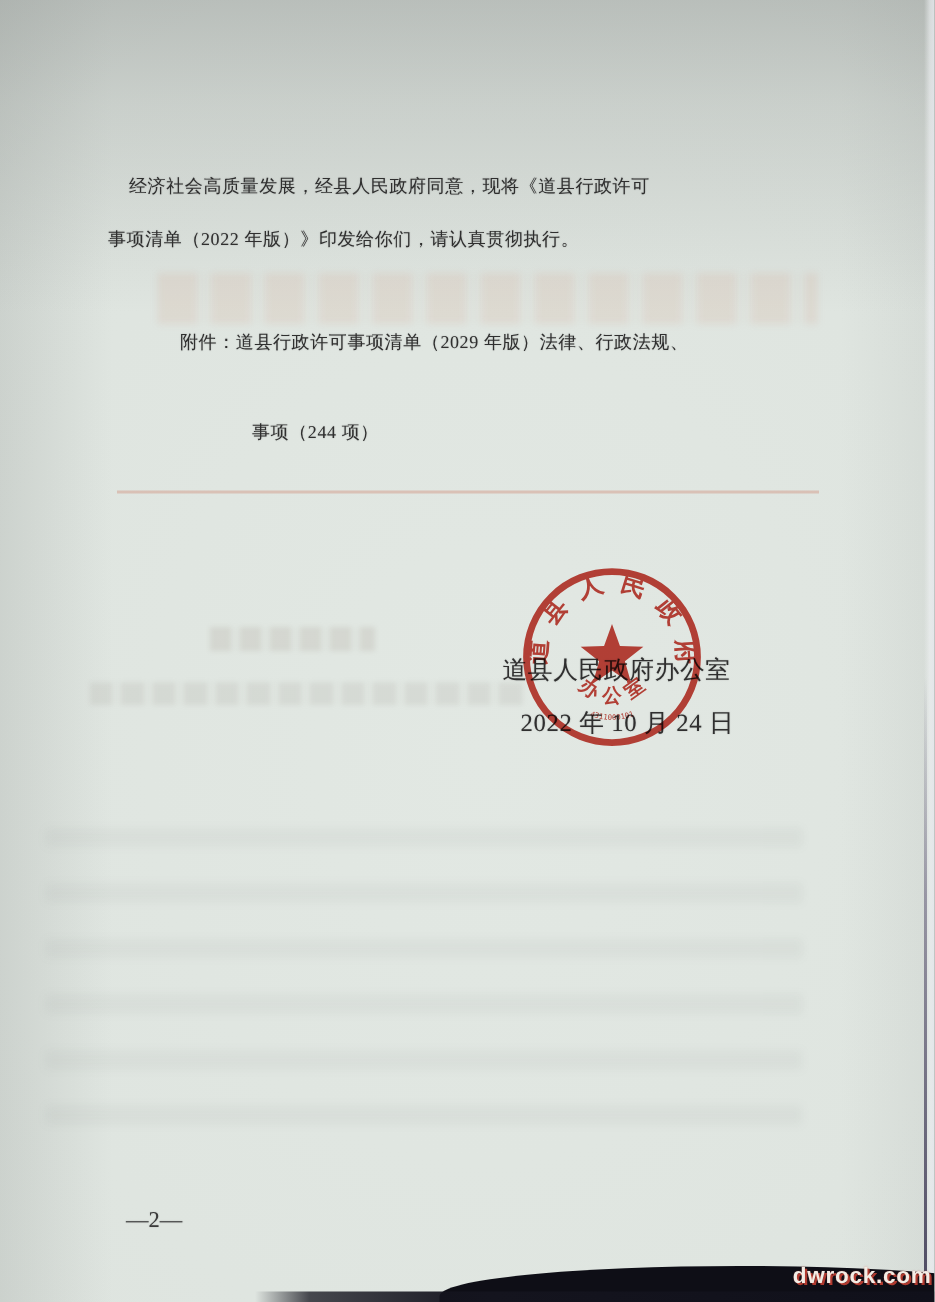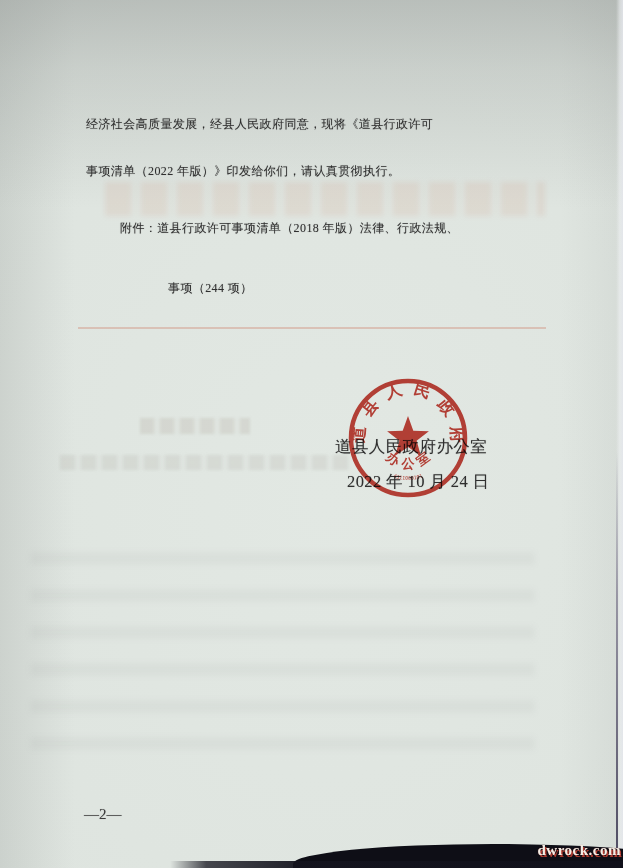--- a/index.html
+++ b/index.html
@@ -91,40 +91,40 @@
   }
   .corner-shadow {
     position: absolute; right: -70px; bottom: -16px;
     width: 400px; height: 40px;
     background: #0e0e16;
     border-radius: 100% 100% 0 0 / 100% 100% 0 0;
     z-index: 7;
   }
   .watermark {
     position: absolute; right: 2px; bottom: 9px;
-    font-family: Liberation Serif, serif;
+    font-family: Liberation Sans, sans-serif;
     font-weight: bold;
     font-size: 15px;
     letter-spacing: 0.5px;
     color: #f3ede5;
     text-shadow: 1.5px 1.5px 0 rgba(204,66,52,0.85), 0 0 1px rgba(204,66,52,0.5);
     z-index: 8;
   }
 </style>
 </head>
 <body>
 
 <div class="page">
 
   <div class="txt" style="left:86px; top:117px;">经济社会高质量发展，经县人民政府同意，现将《道县行政许可</div>
-  <div class="txt" style="left:86px; top:152px;margin-top:12px;">事项清单（2022 年版）》印发给你们，请认真贯彻执行。</div>
+  <div class="txt" style="left:72px; top:152px;">事项清单（2022 年版）》印发给你们，请认真贯彻执行。</div>
 
   <div class="bleed bleed-band1"></div>
 
-  <div class="txt" style="left:120px; top:221px;">附件：道县行政许可事项清单（2018 年版）法律、行政法规、</div>
+  <div class="txt" style="left:120px; top:221px;">附件：道县行政许可事项清单（2029 年版）法律、行政法规、</div>
   <div class="txt" style="left:168px; top:281px;">事项（244 项）</div>
 
   <div class="bleed bleed-rule"></div>
   <div class="bleed bleed-mid1"></div>
   <div class="bleed bleed-mid2"></div>
 
   <div class="txt sig" style="left:335px; top:437px;">道县人民政府办公室</div>
   <div class="txt sig" style="left:347px; top:472px;">2022 年 10 月 24 日</div>
 
   <svg class="seal-svg" viewBox="0 0 150 150">

